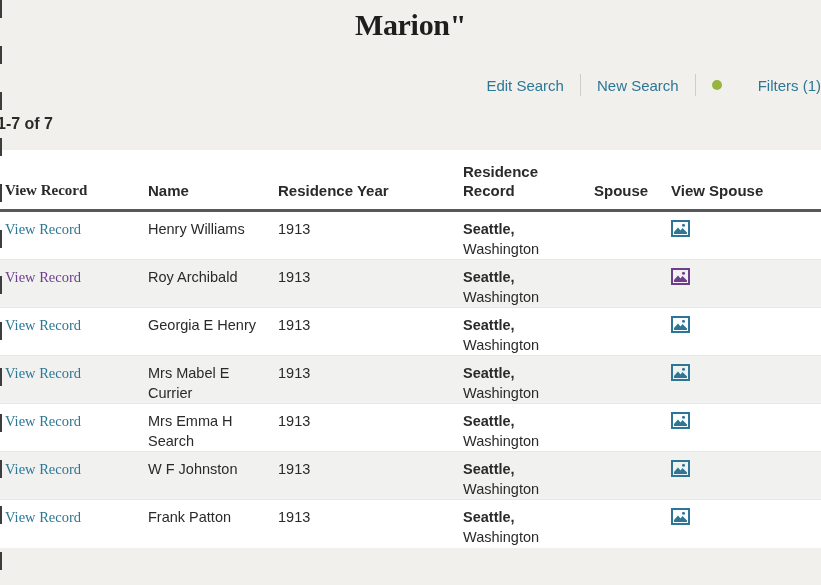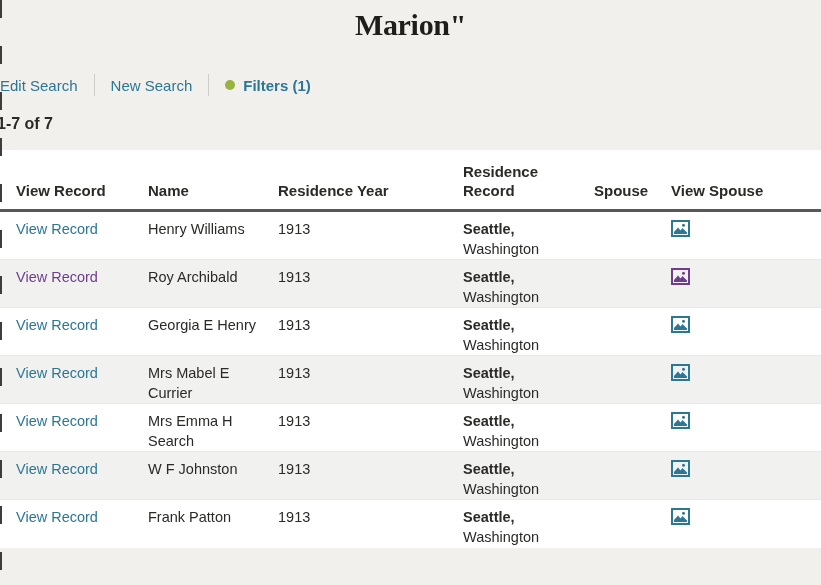--- a/index.html
+++ b/index.html
@@ -23,26 +23,26 @@
     font-family: "Liberation Serif", serif;
     font-weight: 700;
     font-size: 30px;
     line-height: 38px;
     color: #1f1e1c;
     letter-spacing: -0.3px;
   }
   .page-title span { display: block; }
   .toolbar {
     margin-top: 30px;
-    display: flex; justify-content: flex-start; align-items: center;
+    display: flex; justify-content: flex-end; align-items: center;
     font-size: 15px; height: 22px;
   }
   .toolbar a { color: #2b7795; text-decoration: none; cursor: pointer; }
   .toolbar .divider { width: 1px; height: 22px; background: #cfcdc9; margin: 0 16px; }
-  .filters-link { display: flex; align-items: center; font-weight: 700; }
+  .filters-link { display: flex; align-items: center; font-weight: 400; gap: 28px; }
   .filters-dot {
     width: 10px; height: 10px; border-radius: 50%;
     background: #96b43e; margin-right: 8px; display: inline-block;
   }
   .results-summary {
     margin-top: 18px; margin-left: -3px;
     font-size: 16px; font-weight: 700; color: #2b2a28;
     line-height: 19px;
   }
   .table-wrap { margin-top: 17px; background: #ffffff; }
@@ -52,21 +52,21 @@
   col.c-year   { width: 185px; }
   col.c-place  { width: 131px; }
   col.c-spouse { width: 77px; }
   th {
     text-align: left; vertical-align: bottom;
     padding: 12px 12px 9px 0;
     font-size: 15px; font-weight: 700; color: #2b2a28; line-height: 19px;
     border-bottom: 3px solid #58585a;
     background: #ffffff;
   }
-  th:first-child, td:first-child { padding-left: 16px; }
+  th:first-child, td:first-child { padding-left: 5px; font-family: Liberation Serif, serif; }
   td { vertical-align: top; padding: 7px 12px 0 0; line-height: 20px; }
   tbody tr { height: 48px; }
   tbody tr + tr { border-top: 1px solid #e8e8e6; }
   tbody tr:nth-child(even) { background: #f1f1f0; }
   a.view-record-link { color: #2b7795; text-decoration: none; cursor: pointer; }
   a.image-link { color: #2b7795; text-decoration: none; cursor: pointer; display: inline-block; margin-top: 1px; }
   tr.visited a.view-record-link, tr.visited a.image-link { color: #6d3e8c; }
   .city { font-weight: 700; }
   .img-icon { display: block; }
 </style>

